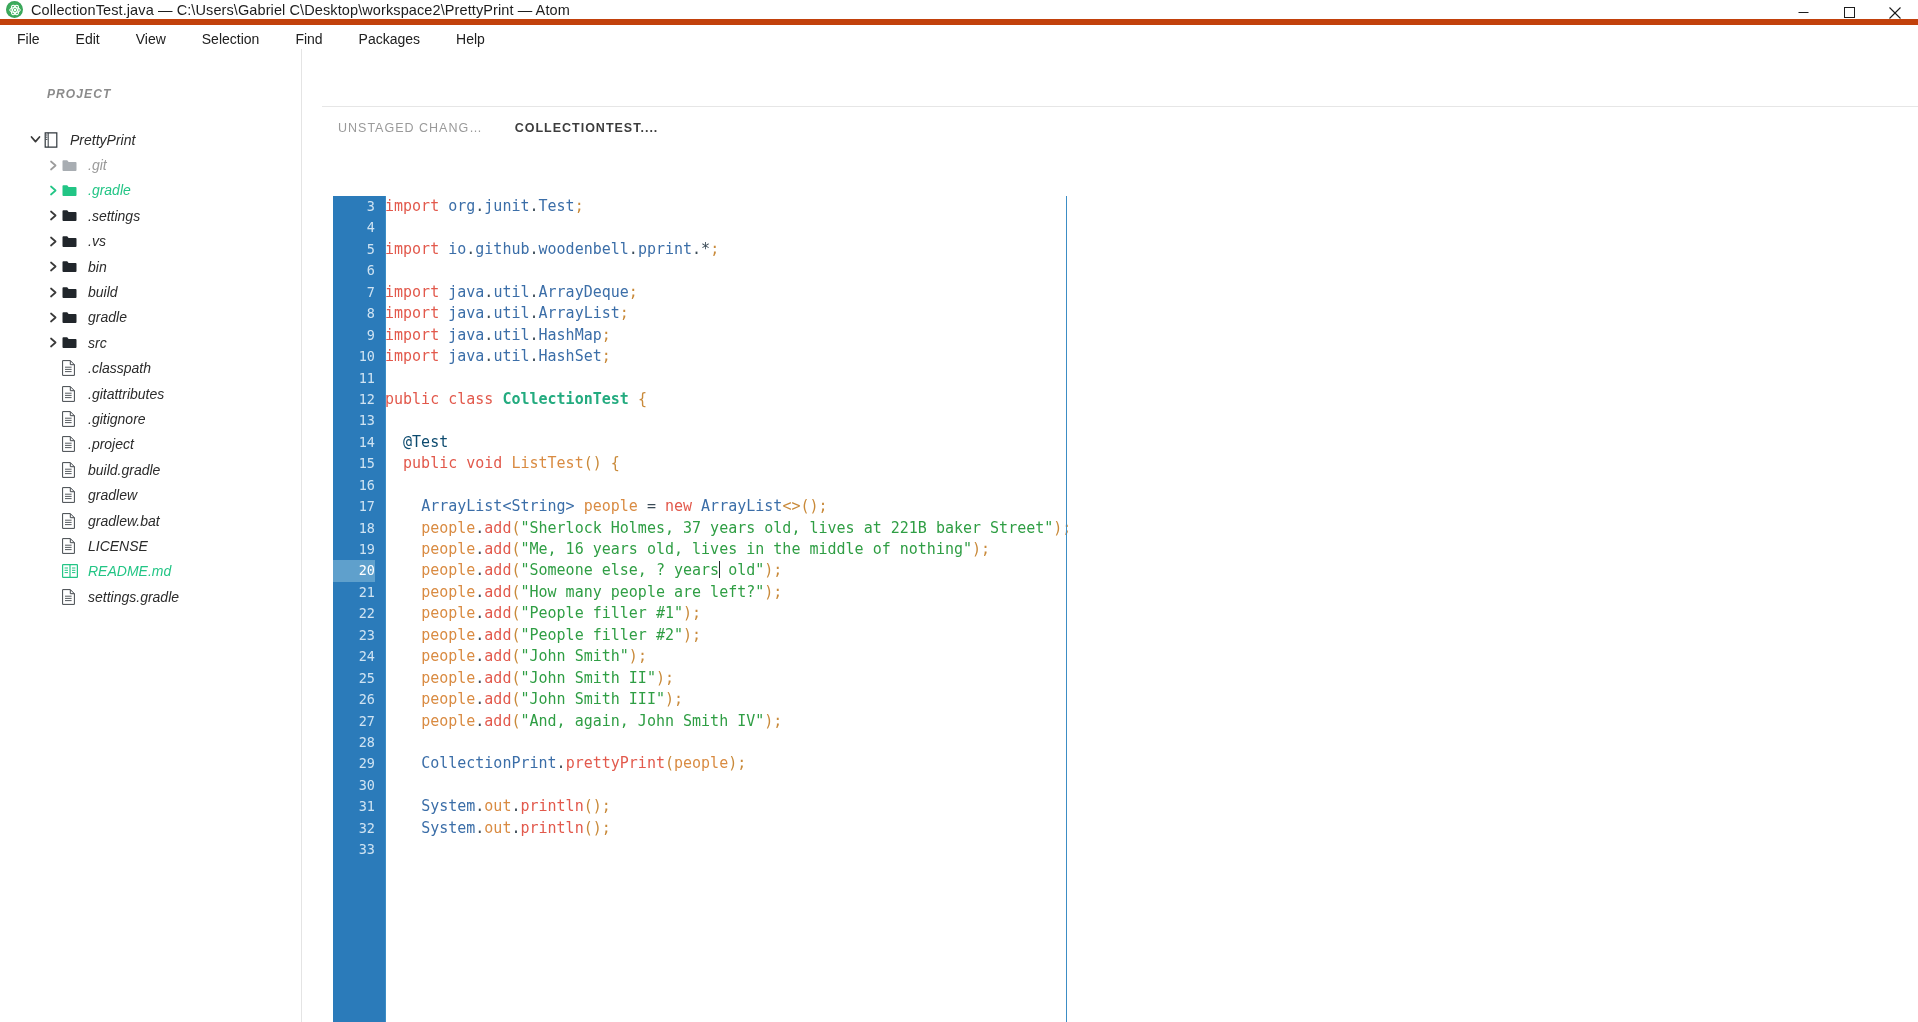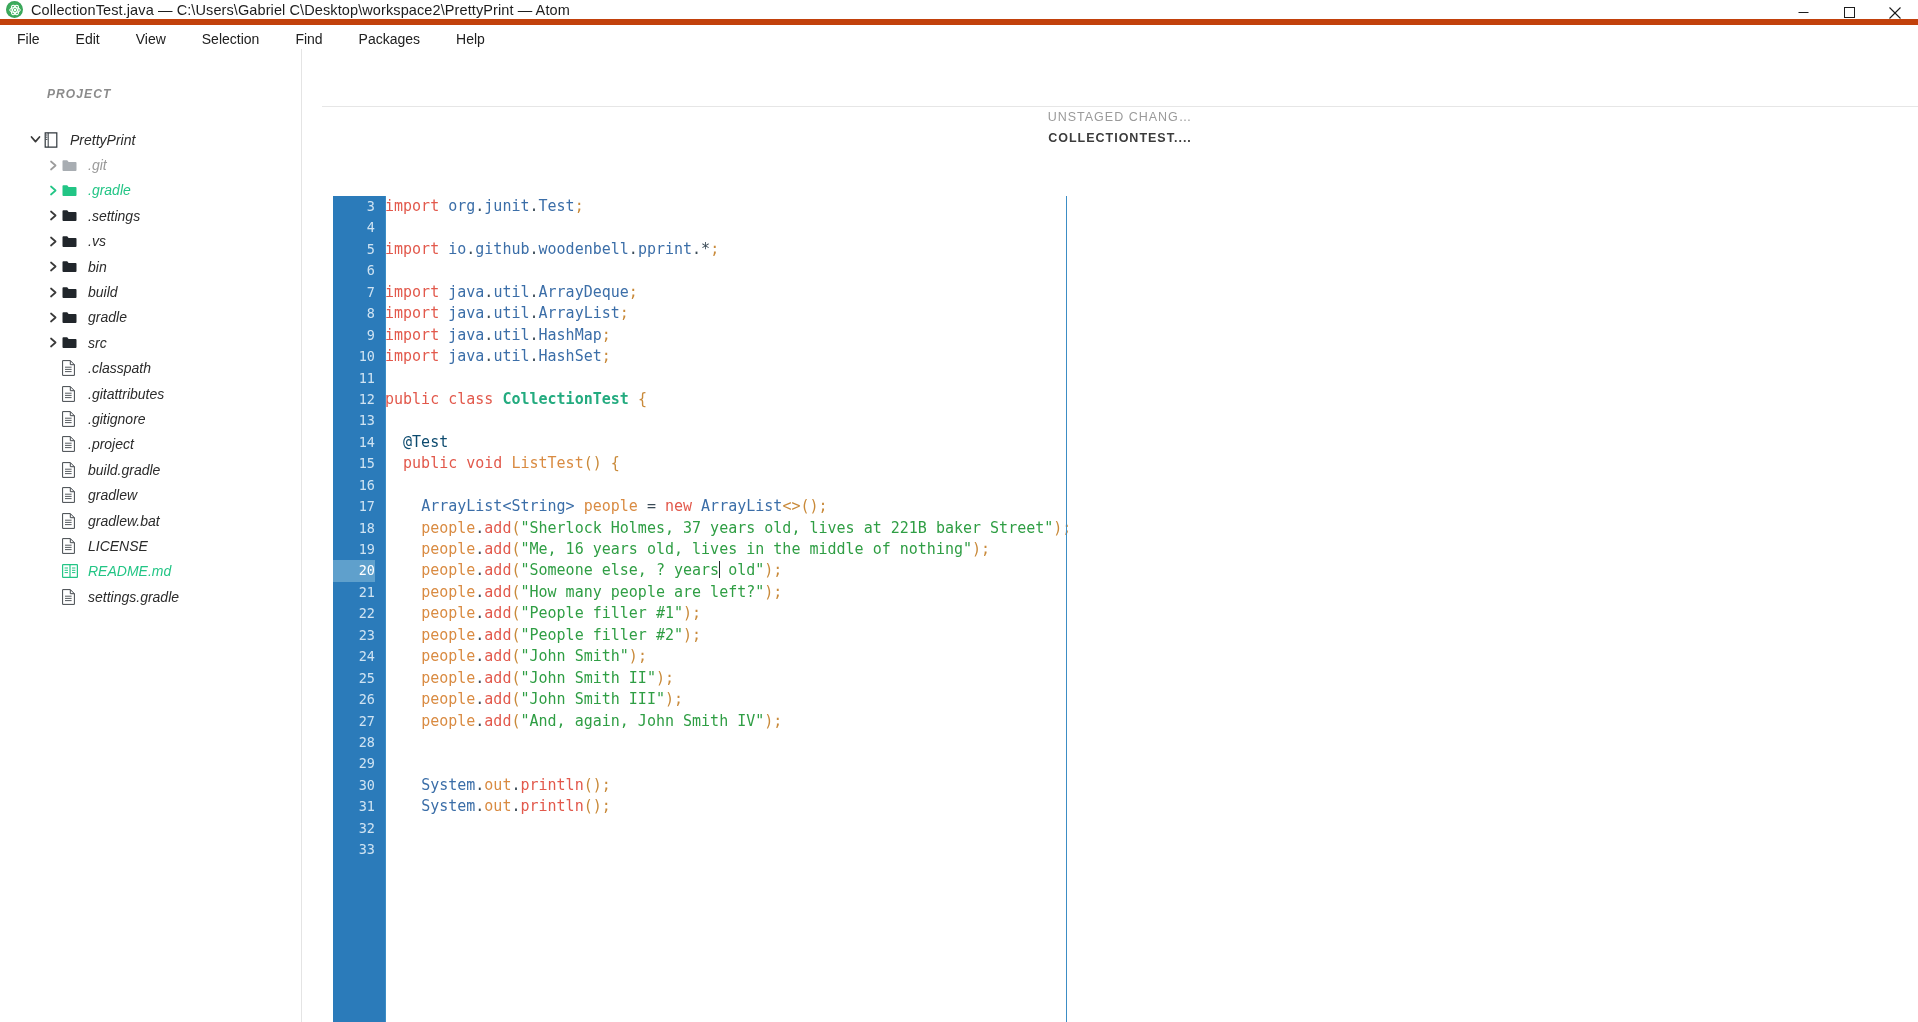--- a/index.html
+++ b/index.html
@@ -74,21 +74,21 @@
   .tree-icon svg { display:block; }
   .tree-label { padding-left: 4px; }
   .tree-label.muted { color: #9a9a9a; }
   .tree-label.green { color: #22c585; }
 
   
   .editor-area { flex: 1; position: relative; background: #ffffff; }
   .tabbar {
     height: 42px; margin-left: 20px; margin-top: 57px;
     border-top: 1px solid #e6e6e6;
-    display: flex; align-items: center; flex-direction: column;
+    display: flex; align-items: center;
   }
   .tab {
     font-size: 12.5px; letter-spacing: 1px;
     padding: 0 16px; height: 42px; display: flex; align-items: center;
     white-space: nowrap;
   }
   .tab.inactive { color: #9a9a9a; }
   .tab.active { color: #3c3c3c; font-weight: bold; }
 
   .code-pane {
@@ -499,20 +499,21 @@
           <div class="cl"><span class="k-plain">    </span><span class="k-fn">people</span><span class="k-plain">.</span><span class="k-kw">add</span><span class="k-punct">(</span><span class="k-str">"Me, 16 years old, lives in the middle of nothing"</span><span class="k-punct">)</span><span class="k-punct">;</span></div>
           <div class="cl"><span class="k-plain">    </span><span class="k-fn">people</span><span class="k-plain">.</span><span class="k-kw">add</span><span class="k-punct">(</span><span class="k-str">"Someone else, ? years</span><span class="caret"></span><span class="k-str"> old"</span><span class="k-punct">)</span><span class="k-punct">;</span></div>
           <div class="cl"><span class="k-plain">    </span><span class="k-fn">people</span><span class="k-plain">.</span><span class="k-kw">add</span><span class="k-punct">(</span><span class="k-str">"How many people are left?"</span><span class="k-punct">)</span><span class="k-punct">;</span></div>
           <div class="cl"><span class="k-plain">    </span><span class="k-fn">people</span><span class="k-plain">.</span><span class="k-kw">add</span><span class="k-punct">(</span><span class="k-str">"People filler #1"</span><span class="k-punct">)</span><span class="k-punct">;</span></div>
           <div class="cl"><span class="k-plain">    </span><span class="k-fn">people</span><span class="k-plain">.</span><span class="k-kw">add</span><span class="k-punct">(</span><span class="k-str">"People filler #2"</span><span class="k-punct">)</span><span class="k-punct">;</span></div>
           <div class="cl"><span class="k-plain">    </span><span class="k-fn">people</span><span class="k-plain">.</span><span class="k-kw">add</span><span class="k-punct">(</span><span class="k-str">"John Smith"</span><span class="k-punct">)</span><span class="k-punct">;</span></div>
           <div class="cl"><span class="k-plain">    </span><span class="k-fn">people</span><span class="k-plain">.</span><span class="k-kw">add</span><span class="k-punct">(</span><span class="k-str">"John Smith II"</span><span class="k-punct">)</span><span class="k-punct">;</span></div>
           <div class="cl"><span class="k-plain">    </span><span class="k-fn">people</span><span class="k-plain">.</span><span class="k-kw">add</span><span class="k-punct">(</span><span class="k-str">"John Smith III"</span><span class="k-punct">)</span><span class="k-punct">;</span></div>
           <div class="cl"><span class="k-plain">    </span><span class="k-fn">people</span><span class="k-plain">.</span><span class="k-kw">add</span><span class="k-punct">(</span><span class="k-str">"And, again, John Smith IV"</span><span class="k-punct">)</span><span class="k-punct">;</span></div>
           <div class="cl">&nbsp;</div>
+          <div class="cl"><span class="k-plain">    </span><span class="k-type">CollectionPrint</span><span class="k-plain">.</span><span class="k-kw">prettyPrint</span><span class="k-punct">(</span><span class="k-fn">people</span><span class="k-punct">)</span><span class="k-punct">;</span></div>
           <div class="cl">&nbsp;</div>
           <div class="cl"><span class="k-plain">    </span><span class="k-type">System</span><span class="k-plain">.</span><span class="k-fn">out</span><span class="k-plain">.</span><span class="k-kw">println</span><span class="k-punct">()</span><span class="k-punct">;</span></div>
           <div class="cl"><span class="k-plain">    </span><span class="k-type">System</span><span class="k-plain">.</span><span class="k-fn">out</span><span class="k-plain">.</span><span class="k-kw">println</span><span class="k-punct">()</span><span class="k-punct">;</span></div>
           <div class="cl">&nbsp;</div>
         </div>
     </div>
   </div>
 </div>
 
 </body></html>

